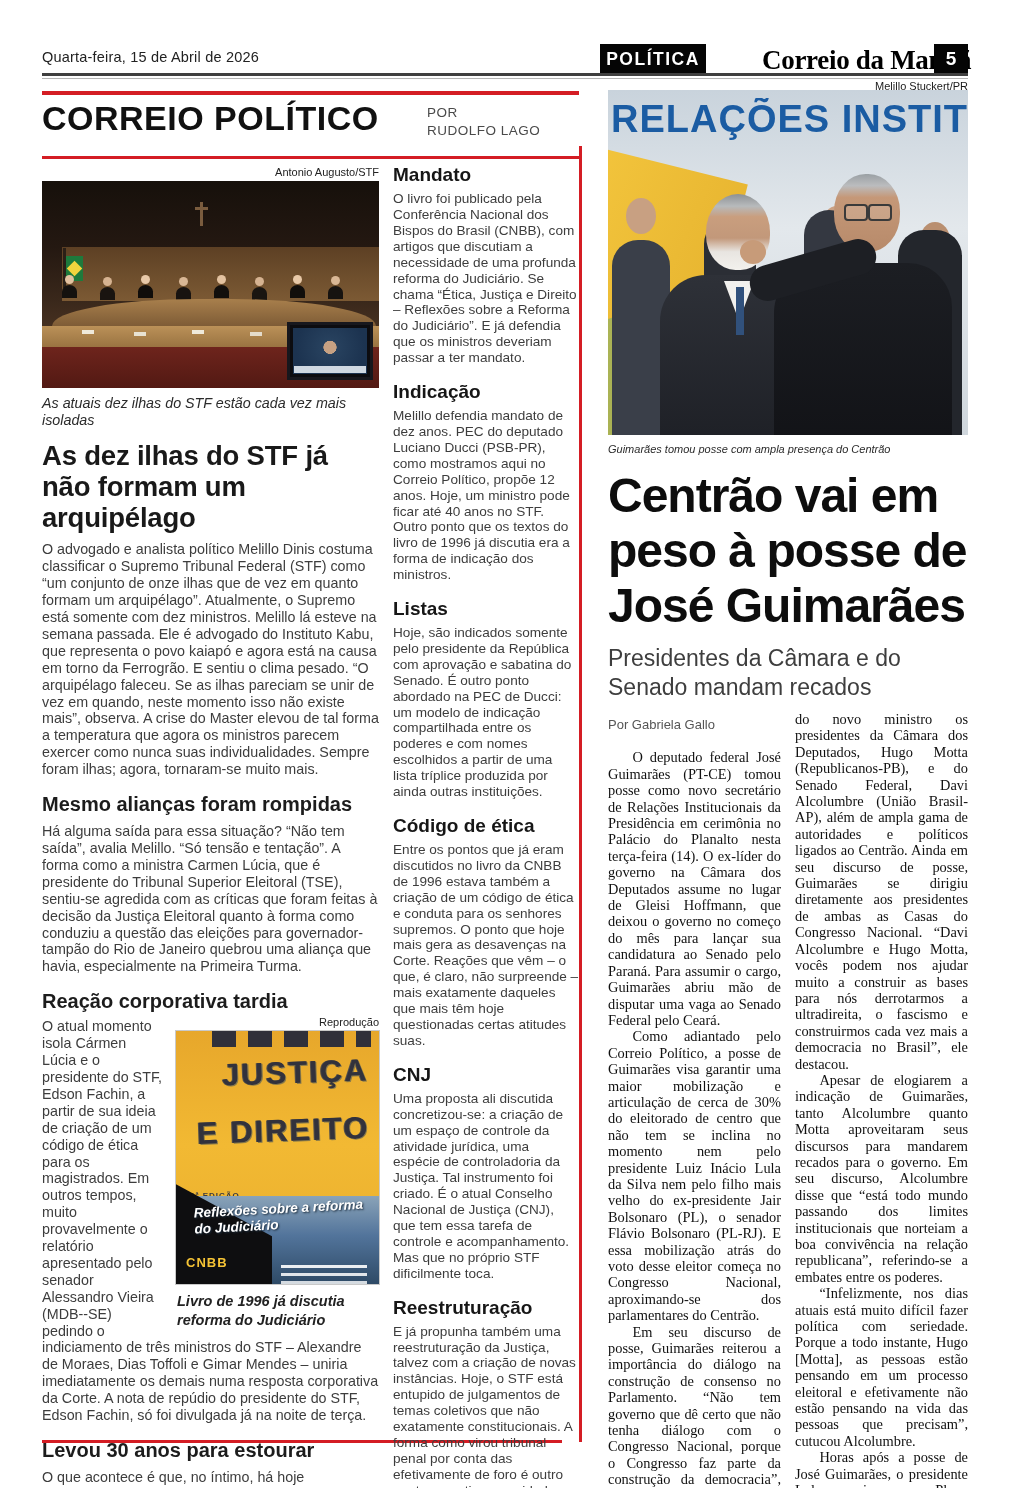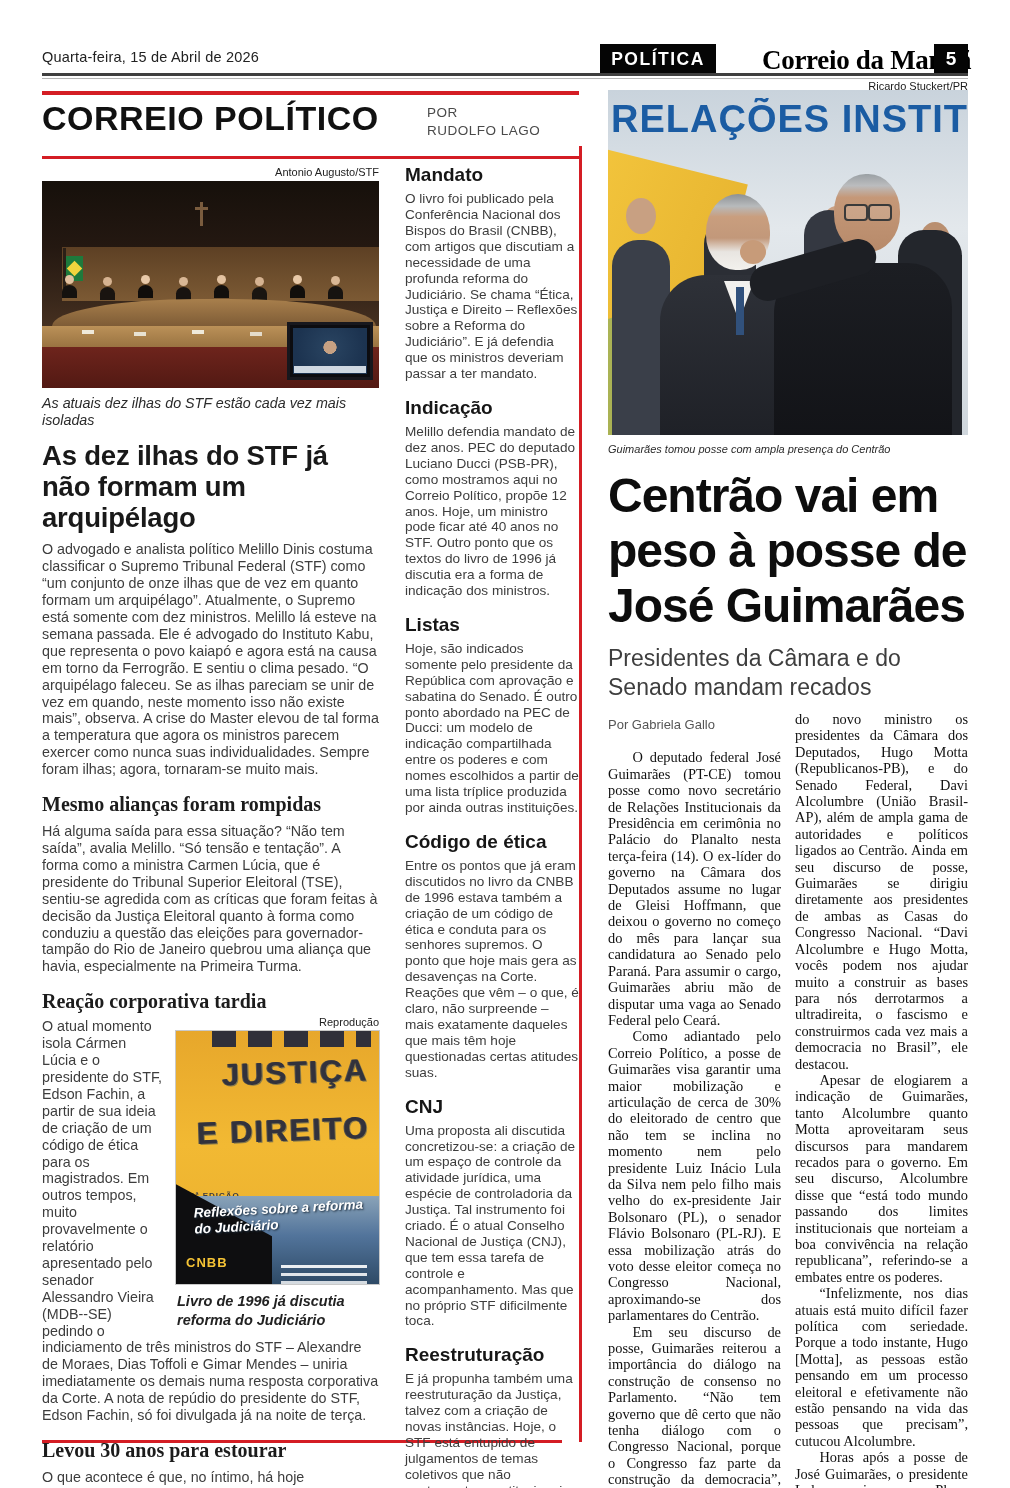--- a/index.html
+++ b/index.html
@@ -1,21 +1,21 @@
 <!DOCTYPE html>
 <html lang="pt"><head>
 <meta charset="utf-8">
 <style>
   html,body{margin:0;padding:0;background:#e9e9e9;}
   .page{position:relative;width:1010px;height:1488px;background:#fff;margin:0 auto;overflow:hidden;
         font-family:"Liberation Sans",sans-serif;-webkit-font-smoothing:antialiased;}
 
   
   .hdr-date{position:absolute;left:42px;top:49px;font-size:14.5px;color:#222;letter-spacing:.2px;}
-  .hdr-section{position:absolute;left:600px;top:44px;width:116px;height:30px;background:#050505;color:#fff;
+  .hdr-section{position:absolute;left:600px;top:44px;width:106px;height:30px;background:#050505;color:#fff;
                display:flex;align-items:center;justify-content:center;font-weight:700;font-size:17.5px;letter-spacing:1.5px;}
   .hdr-masthead{position:absolute;left:762px;top:45px;font-family:"Liberation Serif",serif;font-weight:700;
                 font-size:27px;color:#000;letter-spacing:-.3px;}
   .hdr-pageno{position:absolute;left:934px;top:44px;width:34px;height:30px;background:#050505;color:#fff;
               display:flex;align-items:center;justify-content:center;font-weight:700;font-size:19px;}
   .hdr-rule{position:absolute;left:42px;top:73px;width:926px;height:2px;border-top:3px solid #3f3f3f;border-bottom:1px solid #b5b5b5;}
   .hdr-photocredit{position:absolute;right:42px;top:80px;font-size:11px;color:#1a1a1a;}
 
   
   .red{background:#d41d24;}
@@ -30,21 +30,21 @@
   .cp-title{margin:0;font-size:34px;line-height:1;font-weight:800;color:#111;letter-spacing:.5px;}
   .cp-byline{width:150px;font-size:13.5px;line-height:1.3;color:#4a4a4a;letter-spacing:.5px;padding-top:3px;}
   .cp-cols{display:flex;gap:14px;margin-top:5px;}
   .colA{width:337px;}
   .colB{flex:1;min-width:0;}
 
   .credit{text-align:right;font-size:11px;color:#222;margin:2px 0 3px;}
   .cap{font-style:italic;font-size:14.3px;font-weight:500;color:#2b2b2b;margin-top:7px;line-height:1.2;}
   .cp-hl{font-size:27.5px;line-height:31px;font-weight:700;color:#191919;margin:11px 0 0;letter-spacing:-.2px;}
   .cp p.body{font-size:14.3px;line-height:16.9px;color:#3d3d3d;margin:8px 0 0;}
-  .cp h3{font-size:20px;line-height:1.1;font-weight:700;color:#1c1c1c;margin:15px 0 2px;font-family:Liberation Serif, serif;}
+  .cp h3{font-size:20px;line-height:1.1;font-weight:700;color:#1c1c1c;margin:15px 0 2px;}
   .sub2{display:flow-root;}
   .book-fig{float:right;width:206px;margin:0 0 2px 10px;}
   .cap-book{font-style:italic;font-weight:700;font-size:14.5px;line-height:1.3;color:#222;margin:8px 0 0 4px;}
 
   
   .book-cover{position:relative;width:203px;height:253px;margin-left:3px;overflow:hidden;
               background:linear-gradient(180deg,#e7a72b 0%,#f2b933 45%,#e9ae2c 100%);box-shadow:0 0 0 1px #c9c9c9;}
   .book-topcrop{position:absolute;top:0;left:36px;right:8px;height:16px;
                 background:repeating-linear-gradient(90deg,#30303a 0 24px,rgba(0,0,0,0) 24px 36px);}
   .book-t1,.book-t2{position:absolute;right:10px;font-weight:800;color:#32323c;letter-spacing:2px;
@@ -56,21 +56,21 @@
               background:linear-gradient(180deg,#8aa3b8 0%,#52749b 45%,#2e4a66 100%);}
   .book-black{position:absolute;left:0;bottom:0;width:96px;height:100px;background:#0e0e10;
               clip-path:polygon(0 0,100% 52%,100% 100%,0 100%);}
   .book-sub{position:absolute;left:18px;bottom:52px;width:175px;font-style:italic;font-weight:700;font-size:13.5px;
             line-height:1.15;color:#fff;transform:rotate(-3deg);text-shadow:1px 1px 2px #1c2c3c;}
   .book-cnbb{position:absolute;left:10px;bottom:14px;font-weight:800;font-size:13px;letter-spacing:1px;color:#f5c335;}
   .book-lines{position:absolute;right:12px;bottom:16px;width:86px;height:3px;background:rgba(255,255,255,.9);
               box-shadow:0 8px 0 rgba(255,255,255,.85),0 16px 0 rgba(255,255,255,.8),0 24px 0 rgba(255,255,255,.75);}
 
   
-  .note{margin-bottom:15px;margin-left:12px;}
+  .note{margin-bottom:15px;}
   .note h4{font-size:19px;font-weight:700;color:#161616;margin:0 0 5px;}
   .note p{font-size:13.6px;line-height:15.9px;color:#3d3d3d;margin:0;}
 
   
   .photo-stf{position:relative;width:337px;height:207px;overflow:hidden;
              background:linear-gradient(180deg,#16100b 0%,#241811 32%,#3a281b 58%,#4a3322 75%);}
   .stf-panel{position:absolute;left:6%;right:0;top:32%;height:26%;background:linear-gradient(180deg,#5d4024,#7c5a34);}
   .stf-cross{position:absolute;left:47%;top:10%;width:3px;height:24px;background:#7a5c3e;}
   .stf-cross::after{content:"";position:absolute;left:-5px;top:5px;width:13px;height:3px;background:#7a5c3e;}
   .stf-torsos{position:absolute;left:20px;top:50%;width:15px;height:13px;border-radius:50% 50% 0 0;background:#14110e;
@@ -144,21 +144,21 @@
 </head>
 <body>
 
 <div class="page">
 
   <div class="hdr-date">Quarta-feira, 15 de Abril de 2026</div>
   <div class="hdr-section">POLÍTICA</div>
   <div class="hdr-masthead">Correio da Manhã</div>
   <div class="hdr-pageno">5</div>
   <div class="hdr-rule"></div>
-  <div class="hdr-photocredit">Ricardo Stuckert/PR</div>
+  <div class="hdr-photocredit">Melillo Stuckert/PR</div>
 
   <div class="vrule red"></div>
   <div class="brule red"></div>
 
   <div class="cp">
     <div class="cp-rule1 red"></div>
     <div class="cp-head">
       <h1 class="cp-title">CORREIO POLÍTICO</h1>
       <div class="cp-byline">
         <span>POR</span><br>

